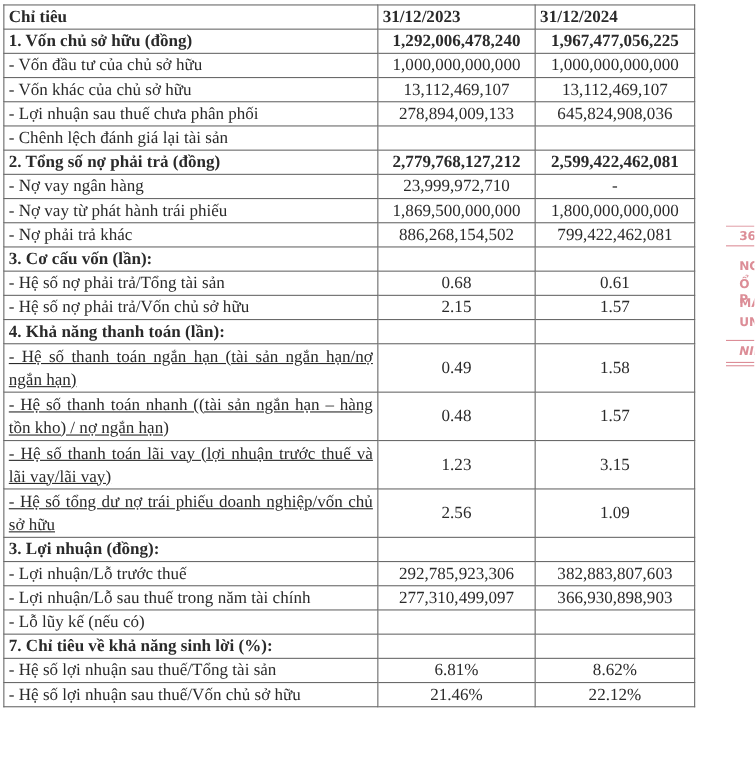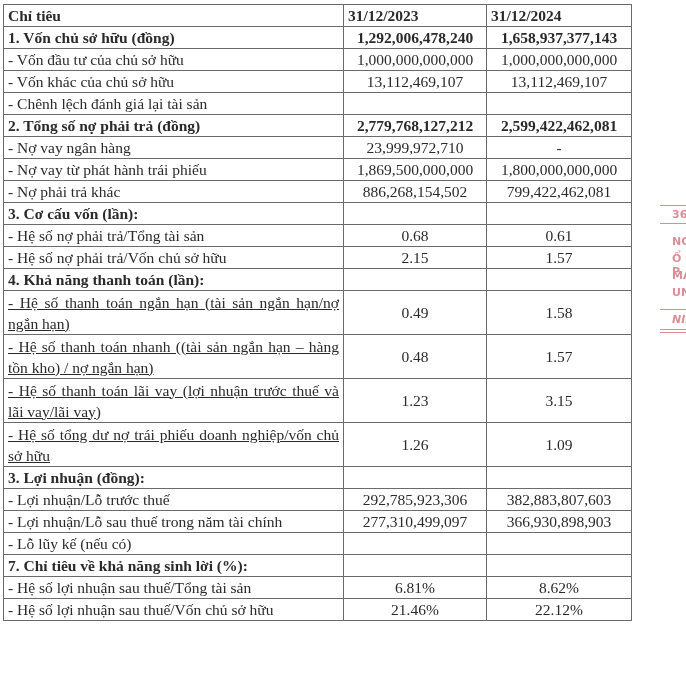--- a/index.html
+++ b/index.html
@@ -50,31 +50,36 @@
     <tr>
       <th>Chỉ tiêu</th>
       <th>31/12/2023</th>
       <th>31/12/2024</th>
     </tr>
   </thead>
   <tbody id="tbody">
       <tr class="single section">
         <td class="label">1. Vốn chủ sở hữu (đồng)</td>
         <td class="num">1,292,006,478,240</td>
-        <td class="num">1,658,937,377,143</td>
+        <td class="num">1,967,477,056,225</td>
       </tr>
       <tr class="single">
         <td class="label">- Vốn đầu tư của chủ sở hữu</td>
         <td class="num">1,000,000,000,000</td>
         <td class="num">1,000,000,000,000</td>
       </tr>
       <tr class="single">
         <td class="label">- Vốn khác của chủ sở hữu</td>
         <td class="num">13,112,469,107</td>
         <td class="num">13,112,469,107</td>
+      </tr>
+      <tr class="single">
+        <td class="label">- Lợi nhuận sau thuế chưa phân phối</td>
+        <td class="num">278,894,009,133</td>
+        <td class="num">645,824,908,036</td>
       </tr>
       <tr class="single">
         <td class="label">- Chênh lệch đánh giá lại tài sản</td>
         <td class="num"></td>
         <td class="num"></td>
       </tr>
       <tr class="single section">
         <td class="label">2. Tổng số nợ phải trả (đồng)</td>
         <td class="num">2,779,768,127,212</td>
         <td class="num">2,599,422,462,081</td>
@@ -124,21 +129,21 @@
         <td class="num">0.48</td>
         <td class="num">1.57</td>
       </tr>
       <tr class="double">
         <td class="label wrap">- Hệ số thanh toán lãi vay (lợi nhuận trước thuế và lãi vay/lãi vay)</td>
         <td class="num">1.23</td>
         <td class="num">3.15</td>
       </tr>
       <tr class="double">
         <td class="label wrap">- Hệ số tổng dư nợ trái phiếu doanh nghiệp/vốn chủ sở hữu</td>
-        <td class="num">1.26</td>
+        <td class="num">2.56</td>
         <td class="num">1.09</td>
       </tr>
       <tr class="single section">
         <td class="label">3. Lợi nhuận (đồng):</td>
         <td class="num"></td>
         <td class="num"></td>
       </tr>
       <tr class="single">
         <td class="label">- Lợi nhuận/Lỗ trước thuế</td>
         <td class="num">292,785,923,306</td>

